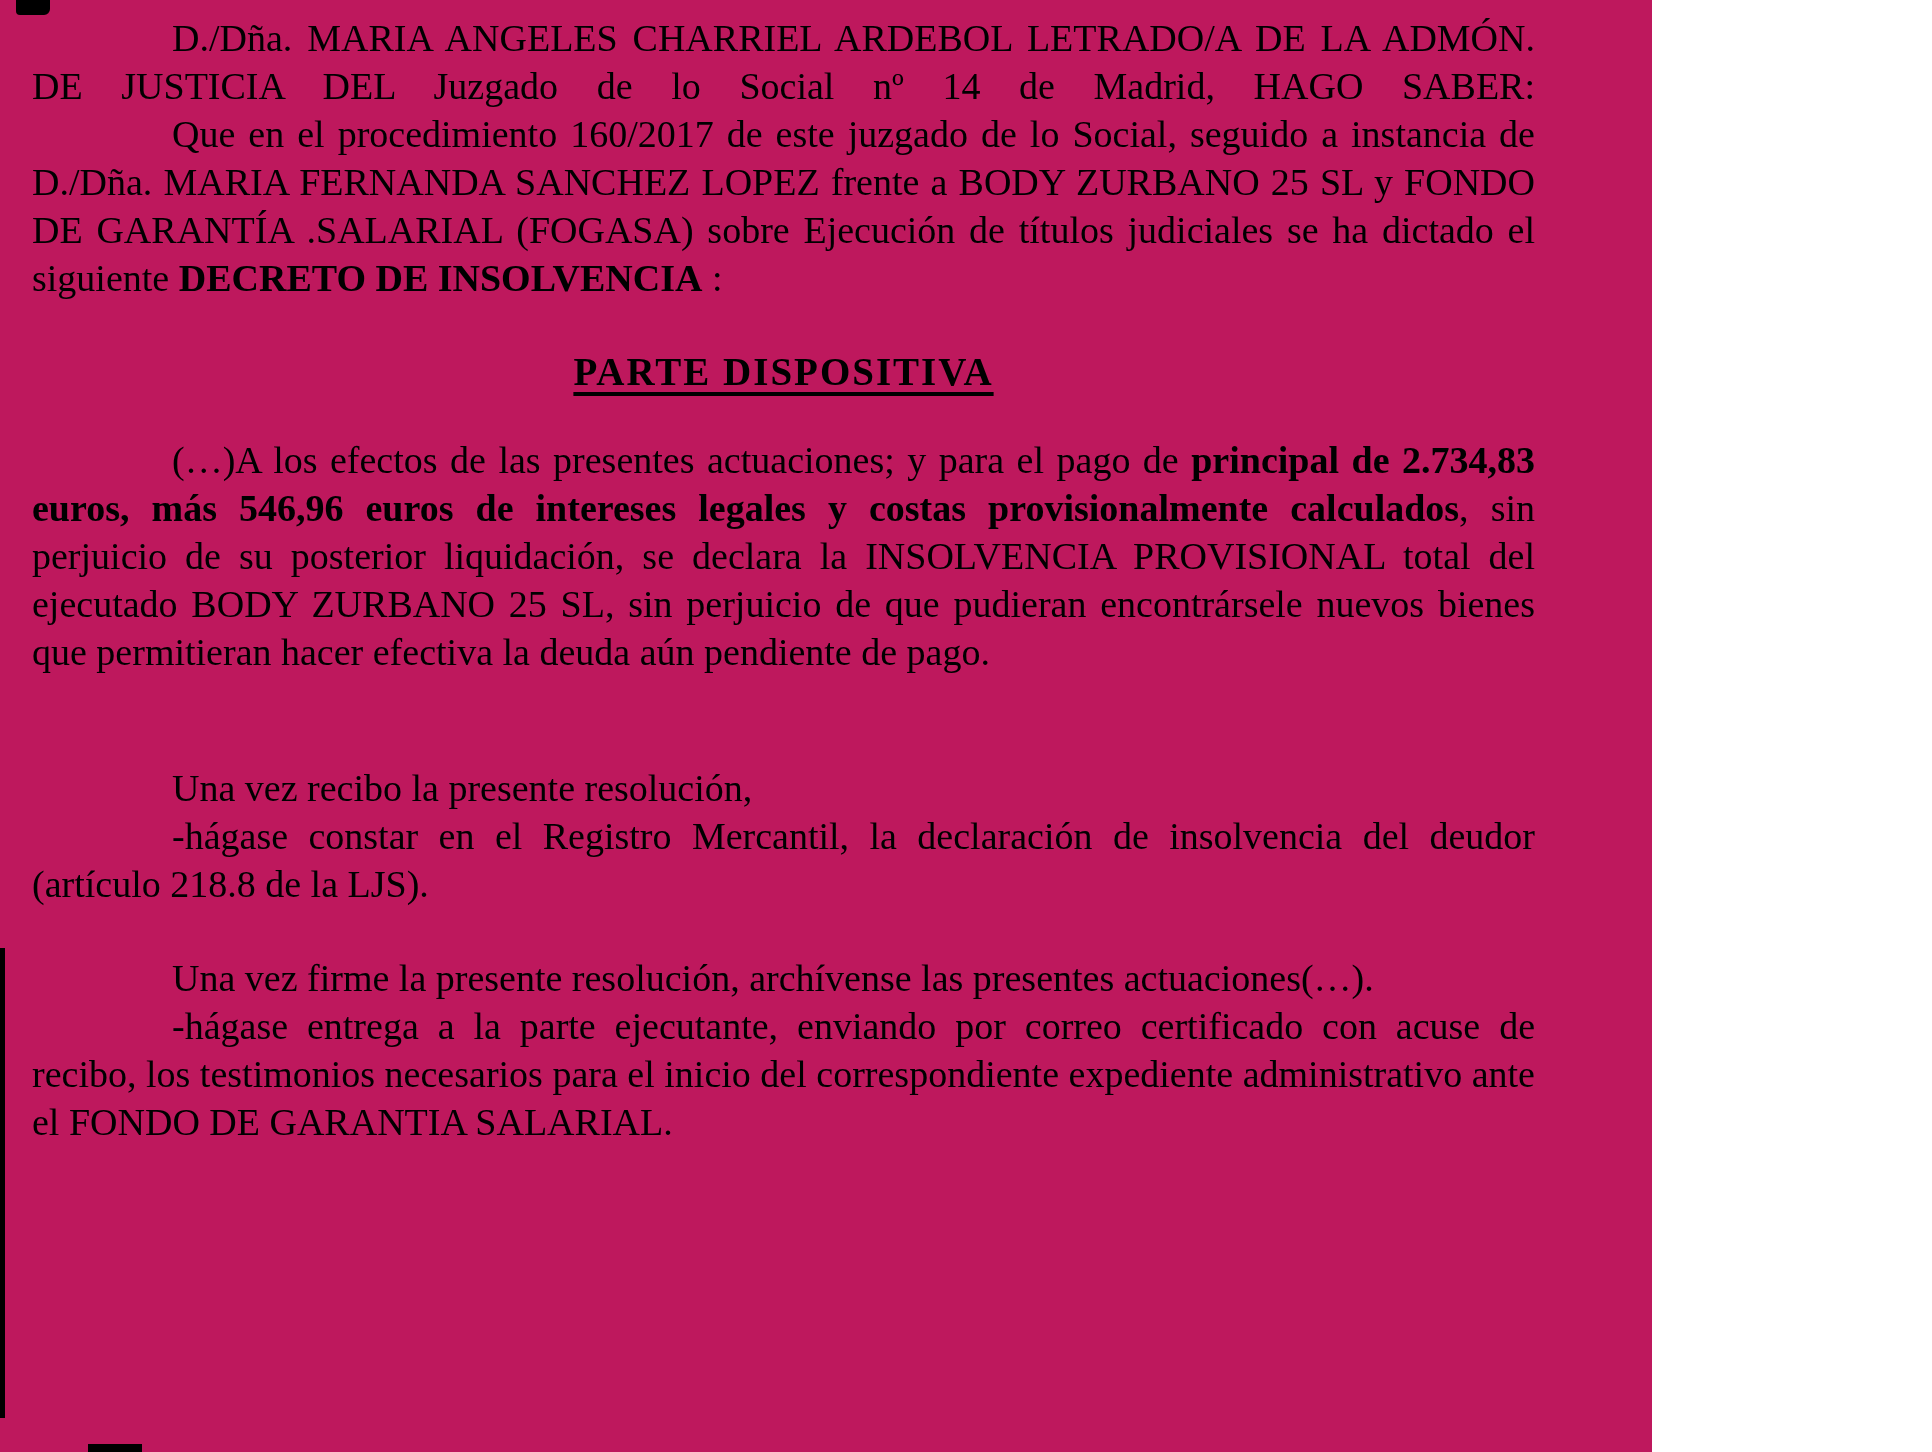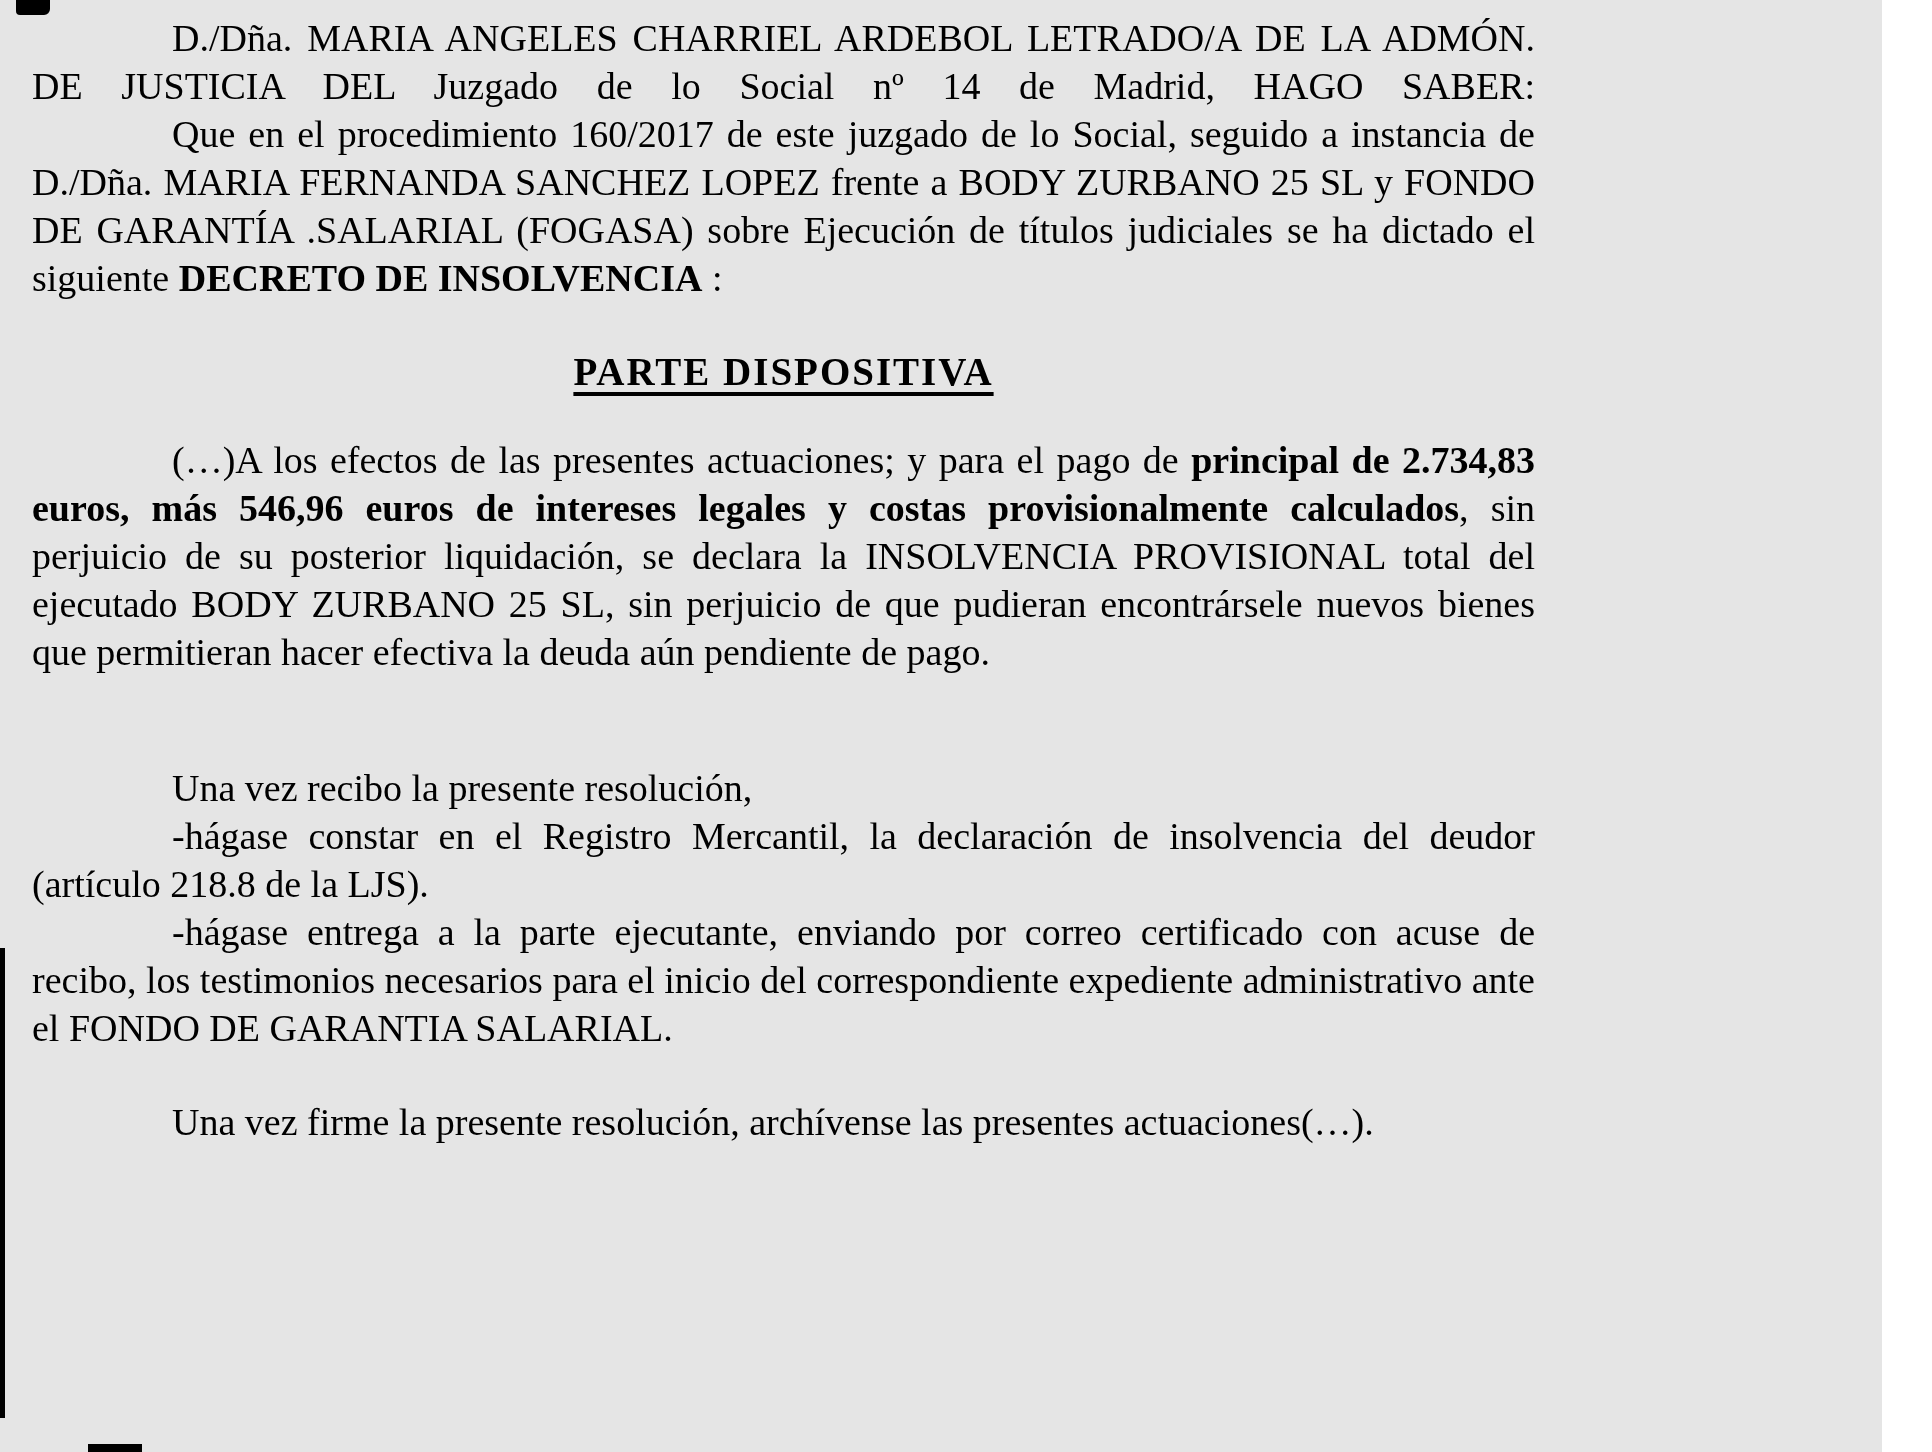--- a/index.html
+++ b/index.html
@@ -2,23 +2,23 @@
 <html><head>
 <meta charset="utf-8">
 <style>
   html, body {
     margin: 0;
     padding: 0;
     background: #ffffff;
   }
   .page {
     position: relative;
-    width: 1882px;
+    width: 1652px;
     height: 1452px;
-    background: #e5e5e5;
+    background: #be185d;
     color: #000000;
     font-family: "Liberation Serif", "DejaVu Serif", serif;
     overflow: hidden;
   }
   .textblock {
     position: absolute;
     left: 32px;
     top: 14px;
     width: 1503px;
     font-size: 38px;
@@ -72,18 +72,18 @@
     <p class="para"><span>Que en el procedimiento 160/2017 de este juzgado de lo Social, seguido a instancia de D./Dña. MARIA FERNANDA SANCHEZ LOPEZ frente a BODY ZURBANO 25 SL y FONDO DE GARANTÍA .SALARIAL (FOGASA) sobre Ejecución de títulos judiciales se ha dictado el siguiente </span><span class="b">DECRETO DE INSOLVENCIA</span><span> :</span></p>
 
     <h2 class="heading"><span class="u">PARTE DISPOSITIVA</span></h2>
 
     <p class="para"><span>(…)A los efectos de las presentes actuaciones; y para el pago de </span><span class="b">principal de 2.734,83 euros, más 546,96 euros de intereses legales y costas provisionalmente calculados</span><span>, sin perjuicio de su posterior liquidación, se declara la INSOLVENCIA PROVISIONAL total del ejecutado BODY ZURBANO 25 SL, sin perjuicio de que pudieran encontrársele nuevos bienes que permitieran hacer efectiva la deuda aún pendiente de pago.</span></p>
 
     <p class="para gap-large"><span>Una vez recibo la presente resolución,</span></p>
 
     <p class="para"><span>-hágase constar en el Registro Mercantil, la declaración de insolvencia del deudor (artículo 218.8 de la LJS).</span></p>
 
+    <p class="para gap-one"><span>Una vez firme la presente resolución, archívense las presentes actuaciones(…).</span></p>
+
     <p class="para"><span>-hágase entrega a la parte ejecutante, enviando por correo certificado con acuse de recibo, los testimonios necesarios para el inicio del correspondiente expediente administrativo ante el FONDO DE GARANTIA SALARIAL.</span></p>
-
-    <p class="para gap-one"><span>Una vez firme la presente resolución, archívense las presentes actuaciones(…).</span></p>
 
   </div>
 </div>
 
 </body></html>

